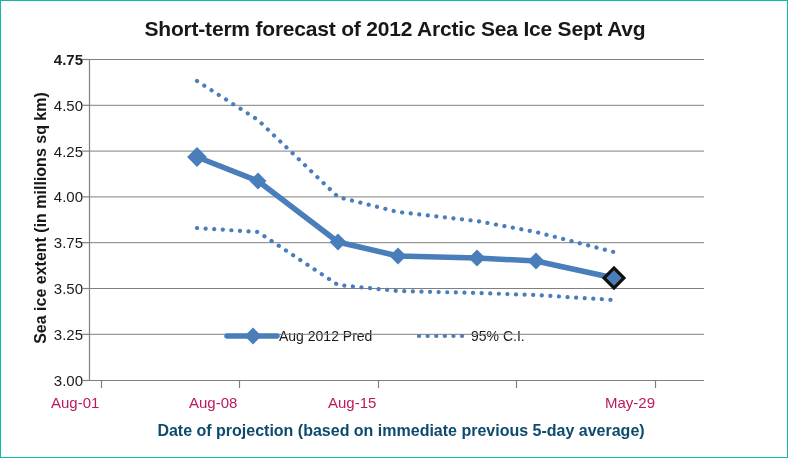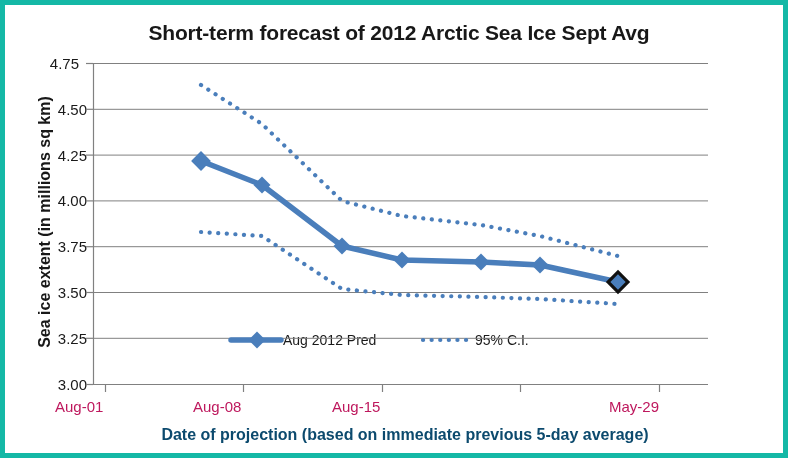--- a/index.html
+++ b/index.html
@@ -8,21 +8,21 @@
     background: #ffffff;
   }
   body {
     font-family: "Liberation Sans", sans-serif;
   }
   #chart-frame {
     position: relative;
     width: 788px;
     height: 458px;
     box-sizing: border-box;
-    border: 5px solid #14b8a6;
+    border: 1px solid #14b8a6;
     background: #ffffff;
     overflow: hidden;
   }
   #chart-title {
     position: absolute;
     left: 0;
     top: 16px;
     width: 788px;
     text-align: center;
     font-size: 21px;
@@ -80,21 +80,21 @@
 <body>
 
 <div id="chart-frame">
 
   <div id="chart-title">Short-term forecast of 2012 Arctic Sea Ice Sept Avg</div>
 
   <div id="y-axis-title">Sea ice extent (in millions sq km)</div>
 
   <div id="x-axis-title">Date of projection (based on immediate previous 5-day average)</div>
 
-  <div class="y-tick-label" style="left:28px; top:50px;">4.75</div>
+  <div class="y-tick-label" style="left:36px; top:50px;font-weight:bold;">4.75</div>
   <div class="y-tick-label" style="left:36px; top:96px;">4.50</div>
   <div class="y-tick-label" style="left:36px; top:142px;">4.25</div>
   <div class="y-tick-label" style="left:36px; top:187px;">4.00</div>
   <div class="y-tick-label" style="left:36px; top:233px;">3.75</div>
   <div class="y-tick-label" style="left:36px; top:279px;">3.50</div>
   <div class="y-tick-label" style="left:36px; top:325px;">3.25</div>
   <div class="y-tick-label" style="left:36px; top:371px;">3.00</div>
 
   <div class="x-tick-label" style="left:50px; top:393px;">Aug-01</div>
   <div class="x-tick-label" style="left:188px; top:393px;">Aug-08</div>

